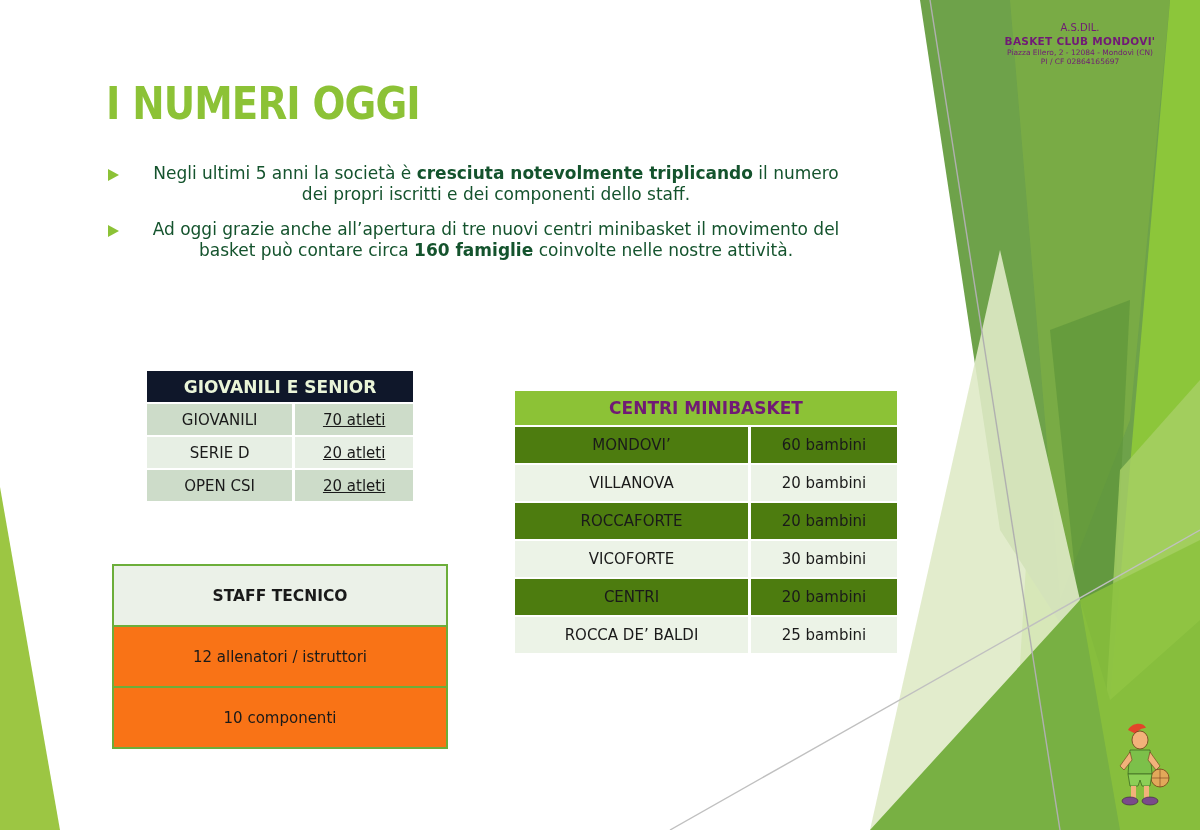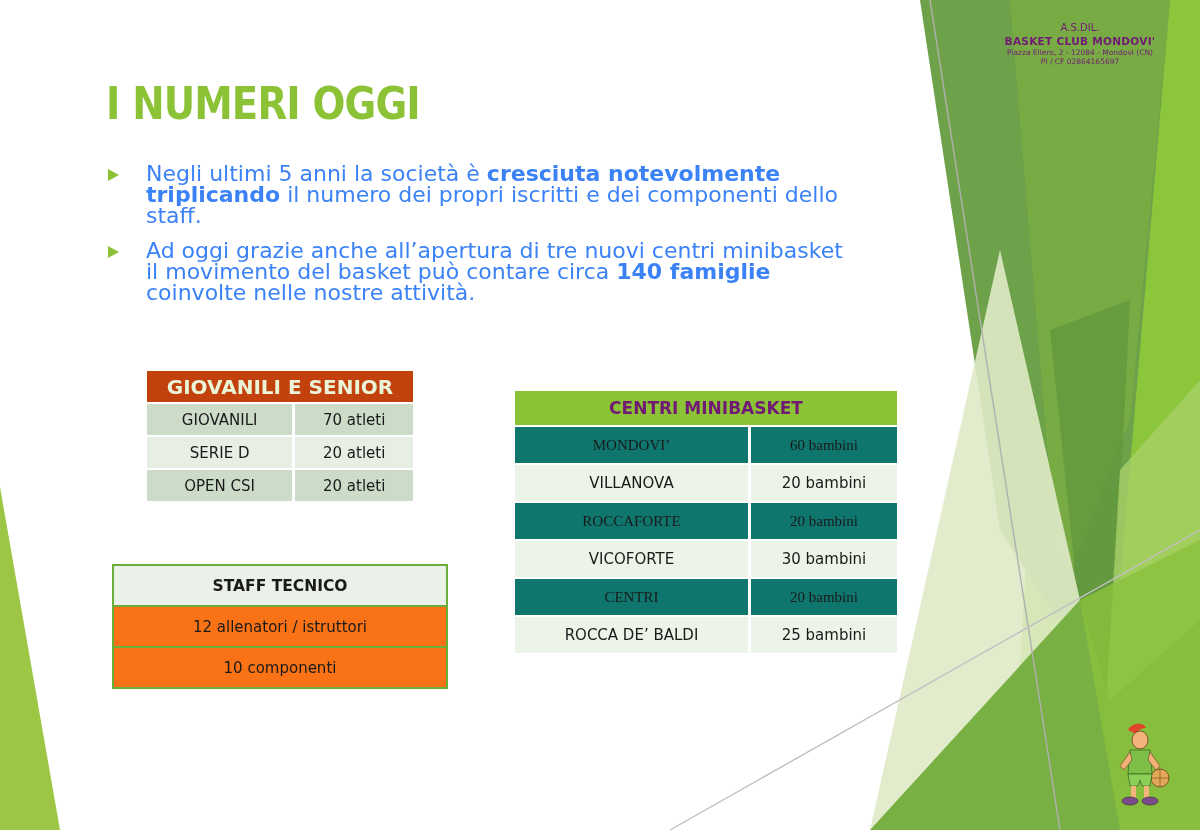--- a/index.html
+++ b/index.html
@@ -21,52 +21,52 @@
 
     .title {
       position: absolute; left: 106px; top: 78px;
       font-family: "DejaVu Sans", sans-serif;
       font-size: 44px; font-weight: bold; color: #8cc236;
       letter-spacing: -1px; z-index: 2; margin: 0;
       transform: scaleX(0.88); transform-origin: left top;
     }
 
     .bullets { position: absolute; left: 106px; top: 163px; width: 740px; z-index: 2; margin: 0; padding: 0; list-style: none; }
-    .bullets li { position: relative; padding-left: 40px; font-size: 22px; line-height: 21px; color: #3b82f6; margin-bottom: 14px; }
+    .bullets li { position: relative; padding-left: 40px; font-size: 17px; line-height: 21px; color: #14532d; margin-bottom: 14px; text-align: center; }
     .bullets .arrow {
       position: absolute; left: 2px; top: 6px; width: 0; height: 0;
       border-top: 6px solid transparent; border-bottom: 6px solid transparent;
       border-left: 11px solid #8cc236;
     }
     .bullets b { font-weight: bold; }
 
     table { border-collapse: separate; border-spacing: 0; position: absolute; z-index: 2; font-family: "DejaVu Sans", sans-serif; }
     td, th { text-align: center; color: #1a1a1a; font-weight: normal; }
 
     
     .tbl-gio { left: 147px; top: 369px; width: 266px; border-spacing: 0 2px; }
-    .tbl-gio th { background: #c2410c; color: #eaf5d8; font-size: 20px; font-weight: bold; height: 31px; padding: 0; }
+    .tbl-gio th { background: #0f172a; color: #eaf5d8; font-size: 17px; font-weight: bold; height: 31px; padding: 0; }
     .tbl-gio td { font-size: 15px; height: 31px; padding: 0; border-right: 3px solid #ffffff; }
-    .tbl-gio td:last-child { border-right: none; }
+    .tbl-gio td:last-child { border-right: none; text-decoration: underline; }
     .tbl-gio tr.odd td { background: #cddcc9; }
     .tbl-gio tr.even td { background: #e7efe4; }
 
     
     .tbl-staff { left: 112px; top: 564px; width: 336px; border: 2px solid #6cae3a; }
-    .tbl-staff td { font-size: 15px; height: 27px; padding: 6px; border-bottom: 2px solid #6cae3a; }
+    .tbl-staff td { font-size: 15px; height: 27px; padding: 16px; border-bottom: 2px solid #6cae3a; }
     .tbl-staff tr:last-child td { border-bottom: none; }
     .tbl-staff tr.hdr td { font-weight: bold; background: #ebf1e8; font-size: 15.5px; }
     .tbl-staff tr.val td { background: #f97316; }
 
     
     .tbl-mini { left: 515px; top: 389px; width: 382px; border-spacing: 0 2px; }
     .tbl-mini th { background: #8cc236; color: #701a75; font-size: 17px; font-weight: bold; height: 34px; padding: 0; }
     .tbl-mini td { font-size: 15px; height: 36px; padding: 0; border-right: 3px solid #ffffff; }
     .tbl-mini td:last-child { border-right: none; }
-    .tbl-mini tr.odd td { background: #0f766e; font-family: Liberation Serif, serif; }
+    .tbl-mini tr.odd td { background: #4d7c0f; }
     .tbl-mini tr.even td { background: #ecf3e7; }
 
     .mascot { position: absolute; left: 1114px; top: 722px; width: 62px; height: 86px; z-index: 3; }
   </style>
 </head>
 <body>
 
 <svg id="bg" viewBox="0 0 1200 830" xmlns="http://www.w3.org/2000/svg">
 
   <polygon points="0,487 0,830 60,830" fill="#9cc643"></polygon>
@@ -96,21 +96,21 @@
 
 <h1 class="title">I NUMERI OGGI</h1>
 
 <ul class="bullets">
   <li>
     <span class="arrow"></span>
     <span>Negli ultimi 5 anni la società è </span><b>cresciuta notevolmente triplicando</b><span> il numero dei propri iscritti e dei componenti dello staff.</span>
   </li>
   <li>
     <span class="arrow"></span>
-    <span>Ad oggi grazie anche all’apertura di tre nuovi centri minibasket il movimento del basket può contare circa </span><b>140 famiglie</b><span> coinvolte nelle nostre attività.</span>
+    <span>Ad oggi grazie anche all’apertura di tre nuovi centri minibasket il movimento del basket può contare circa </span><b>160 famiglie</b><span> coinvolte nelle nostre attività.</span>
   </li>
 </ul>
 
 <table class="tbl-gio">
   <thead>
     <tr>
         <th colspan="2">GIOVANILI E SENIOR</th>
       </tr>
   </thead>
   <tbody>

